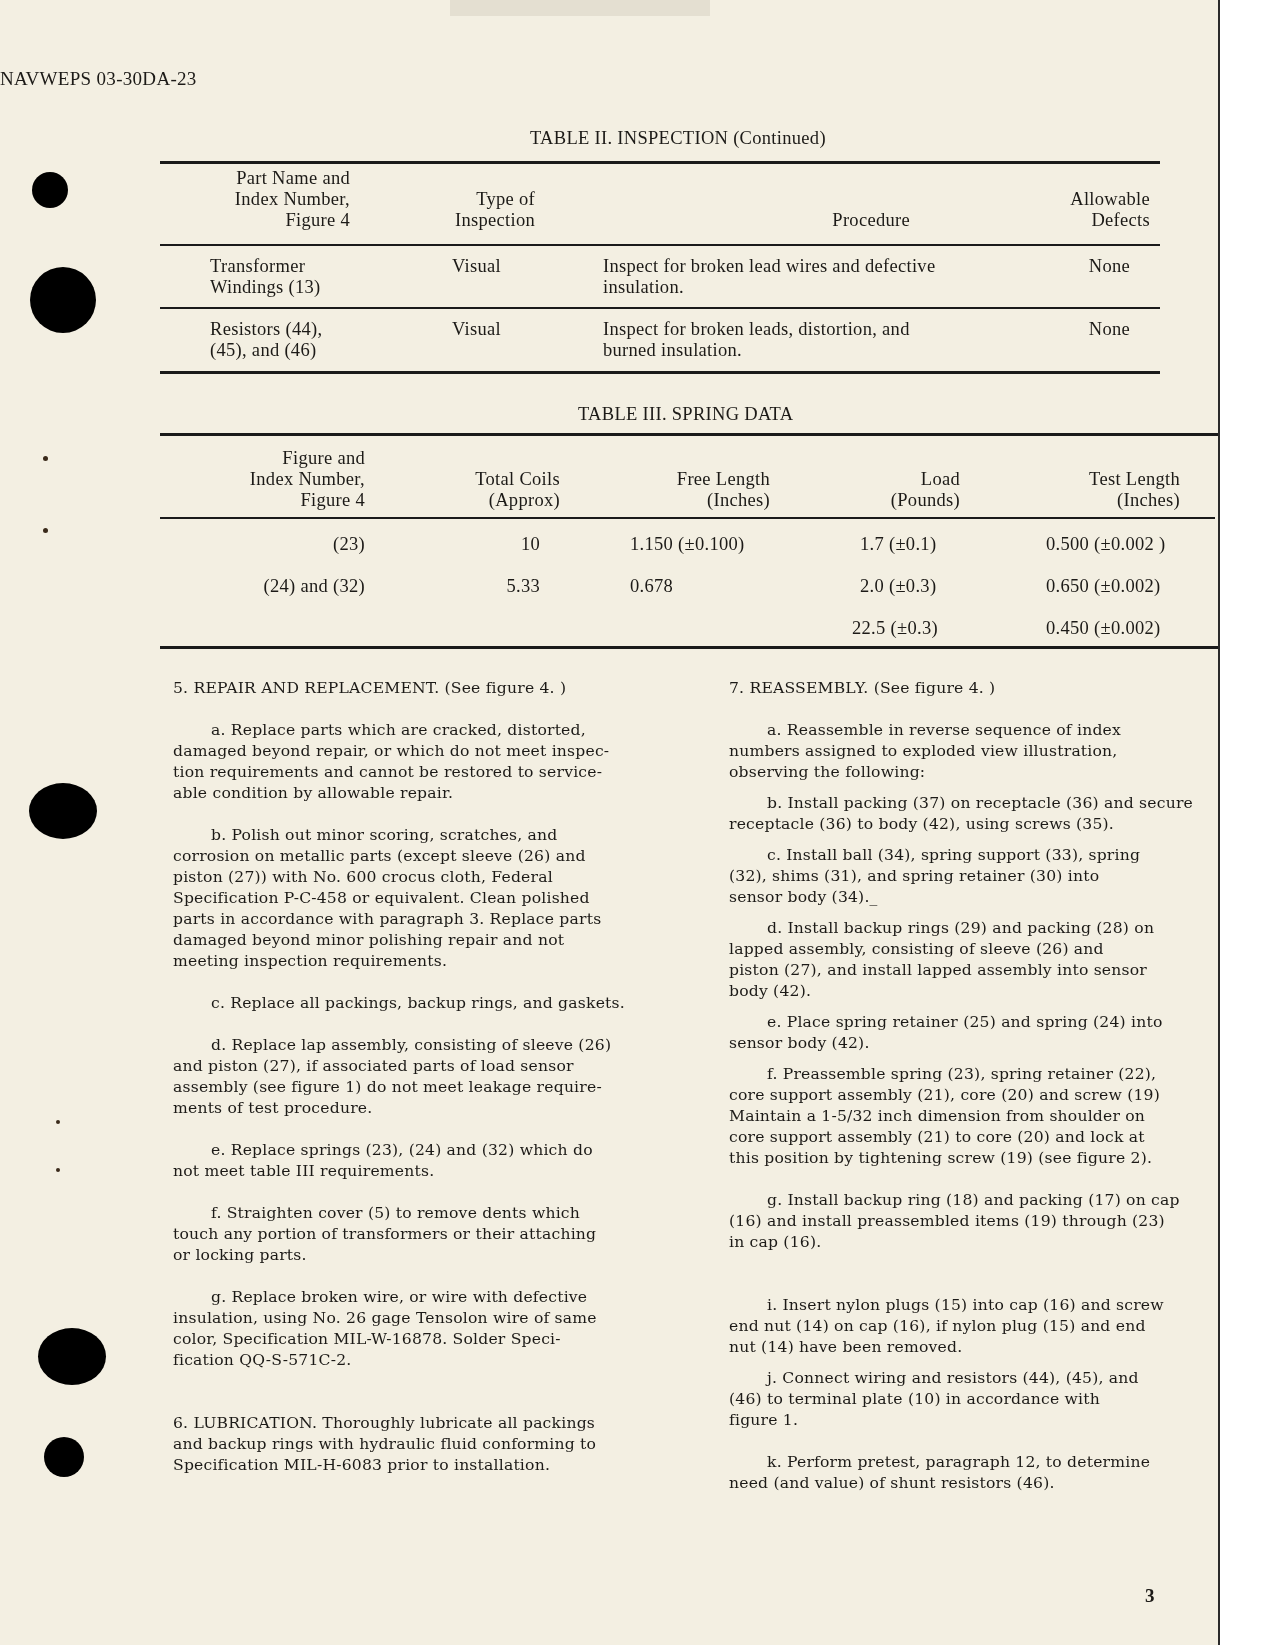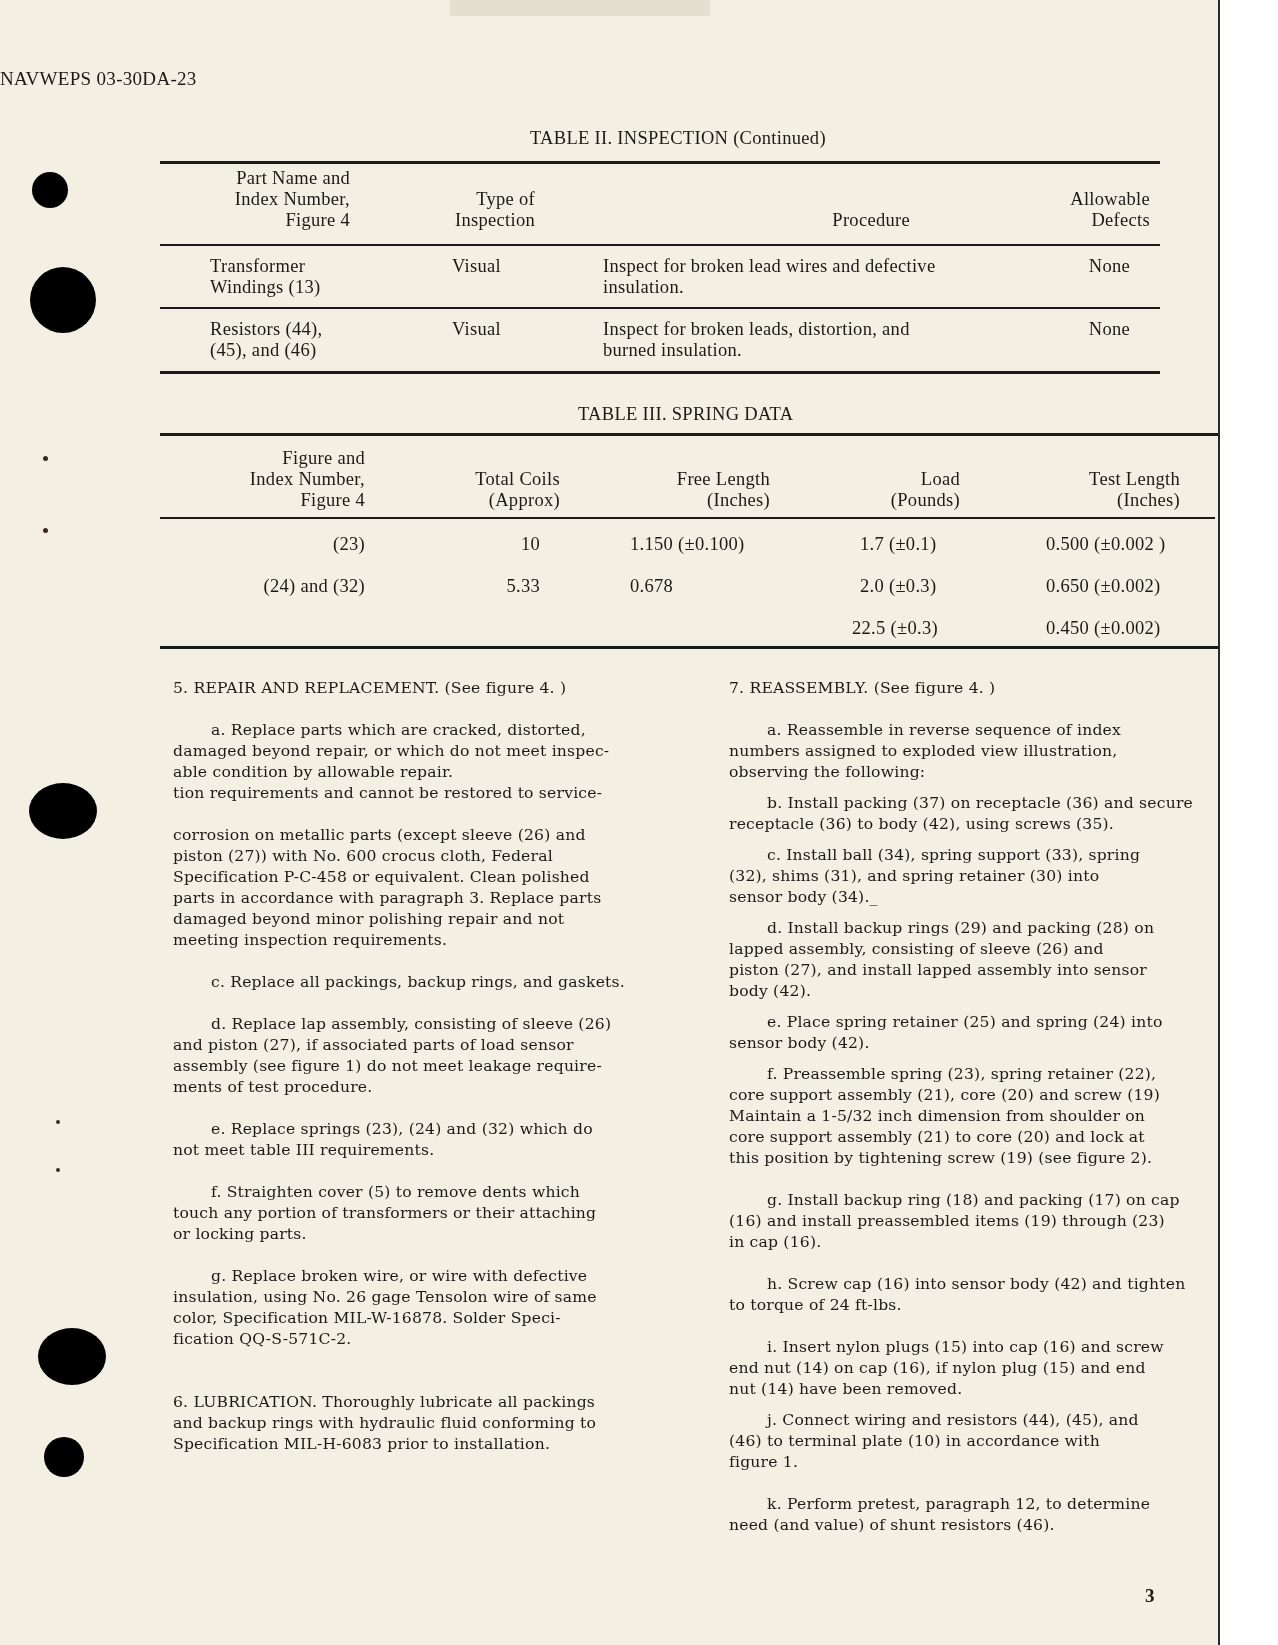--- a/index.html
+++ b/index.html
@@ -133,26 +133,27 @@
 <div class="cell" style="left:1046px;top:618px;">0.450 (±0.002)</div>
 <div class="rule" style="left:160px;top:646px;width:1058px;height:3px;"></div>
 
 <div class="body-text" style="left:173px;top:678px;width:500px;">
   <p class="para">5.  REPAIR AND REPLACEMENT.   (See figure 4. )</p>
 
   <div style="height:21px"></div>
   <p class="para">
     <span class="indent" style="display:block">a.  Replace parts which are cracked, distorted,</span>
     <span style="display:block">damaged beyond repair, or which do not meet inspec-</span>
+    <span style="display:block">tion requirements and cannot be restored to service-</span>
     <span style="display:block">able condition by allowable repair.</span>
-    <span style="display:block">tion requirements and cannot be restored to service-</span>
-  </p>
-
-  <div style="height:21px"></div>
-  <p class="para">
+  </p>
+
+  <div style="height:21px"></div>
+  <p class="para">
+    <span class="indent" style="display:block">b.  Polish out minor scoring, scratches, and</span>
     <span style="display:block">corrosion on metallic parts (except sleeve (26) and</span>
     <span style="display:block">piston (27)) with No. 600 crocus cloth, Federal</span>
     <span style="display:block">Specification P-C-458 or equivalent.  Clean polished</span>
     <span style="display:block">parts in accordance with paragraph 3.  Replace parts</span>
     <span style="display:block">damaged beyond minor polishing repair and not</span>
     <span style="display:block">meeting inspection requirements.</span>
   </p>
 
   <div style="height:21px"></div>
   <p class="para">
@@ -245,24 +246,20 @@
   </p>
 
   <div style="height:21px"></div>
   <p class="para">
     <span class="indent" style="display:block">g.  Install backup ring (18) and packing (17) on cap</span>
     <span style="display:block">(16) and install preassembled items (19) through (23)</span>
     <span style="display:block">in cap (16).</span>
   </p>
 
   <div style="height:21px"></div>
-  <p class="para">
-    <span class="indent" style="display:block">h.  Screw cap (16) into sensor body (42) and tighten</span>
-    <span style="display:block">to torque of 24 ft-lbs.</span>
-  </p>
 
   <div style="height:21px"></div>
   <p class="para">
     <span class="indent" style="display:block">i.  Insert nylon plugs (15) into cap (16) and screw</span>
     <span style="display:block">end nut (14) on cap (16), if nylon plug (15) and end</span>
     <span style="display:block">nut (14) have been removed.</span>
   </p>
 
   <div style="height:10px"></div>
   <p class="para">

